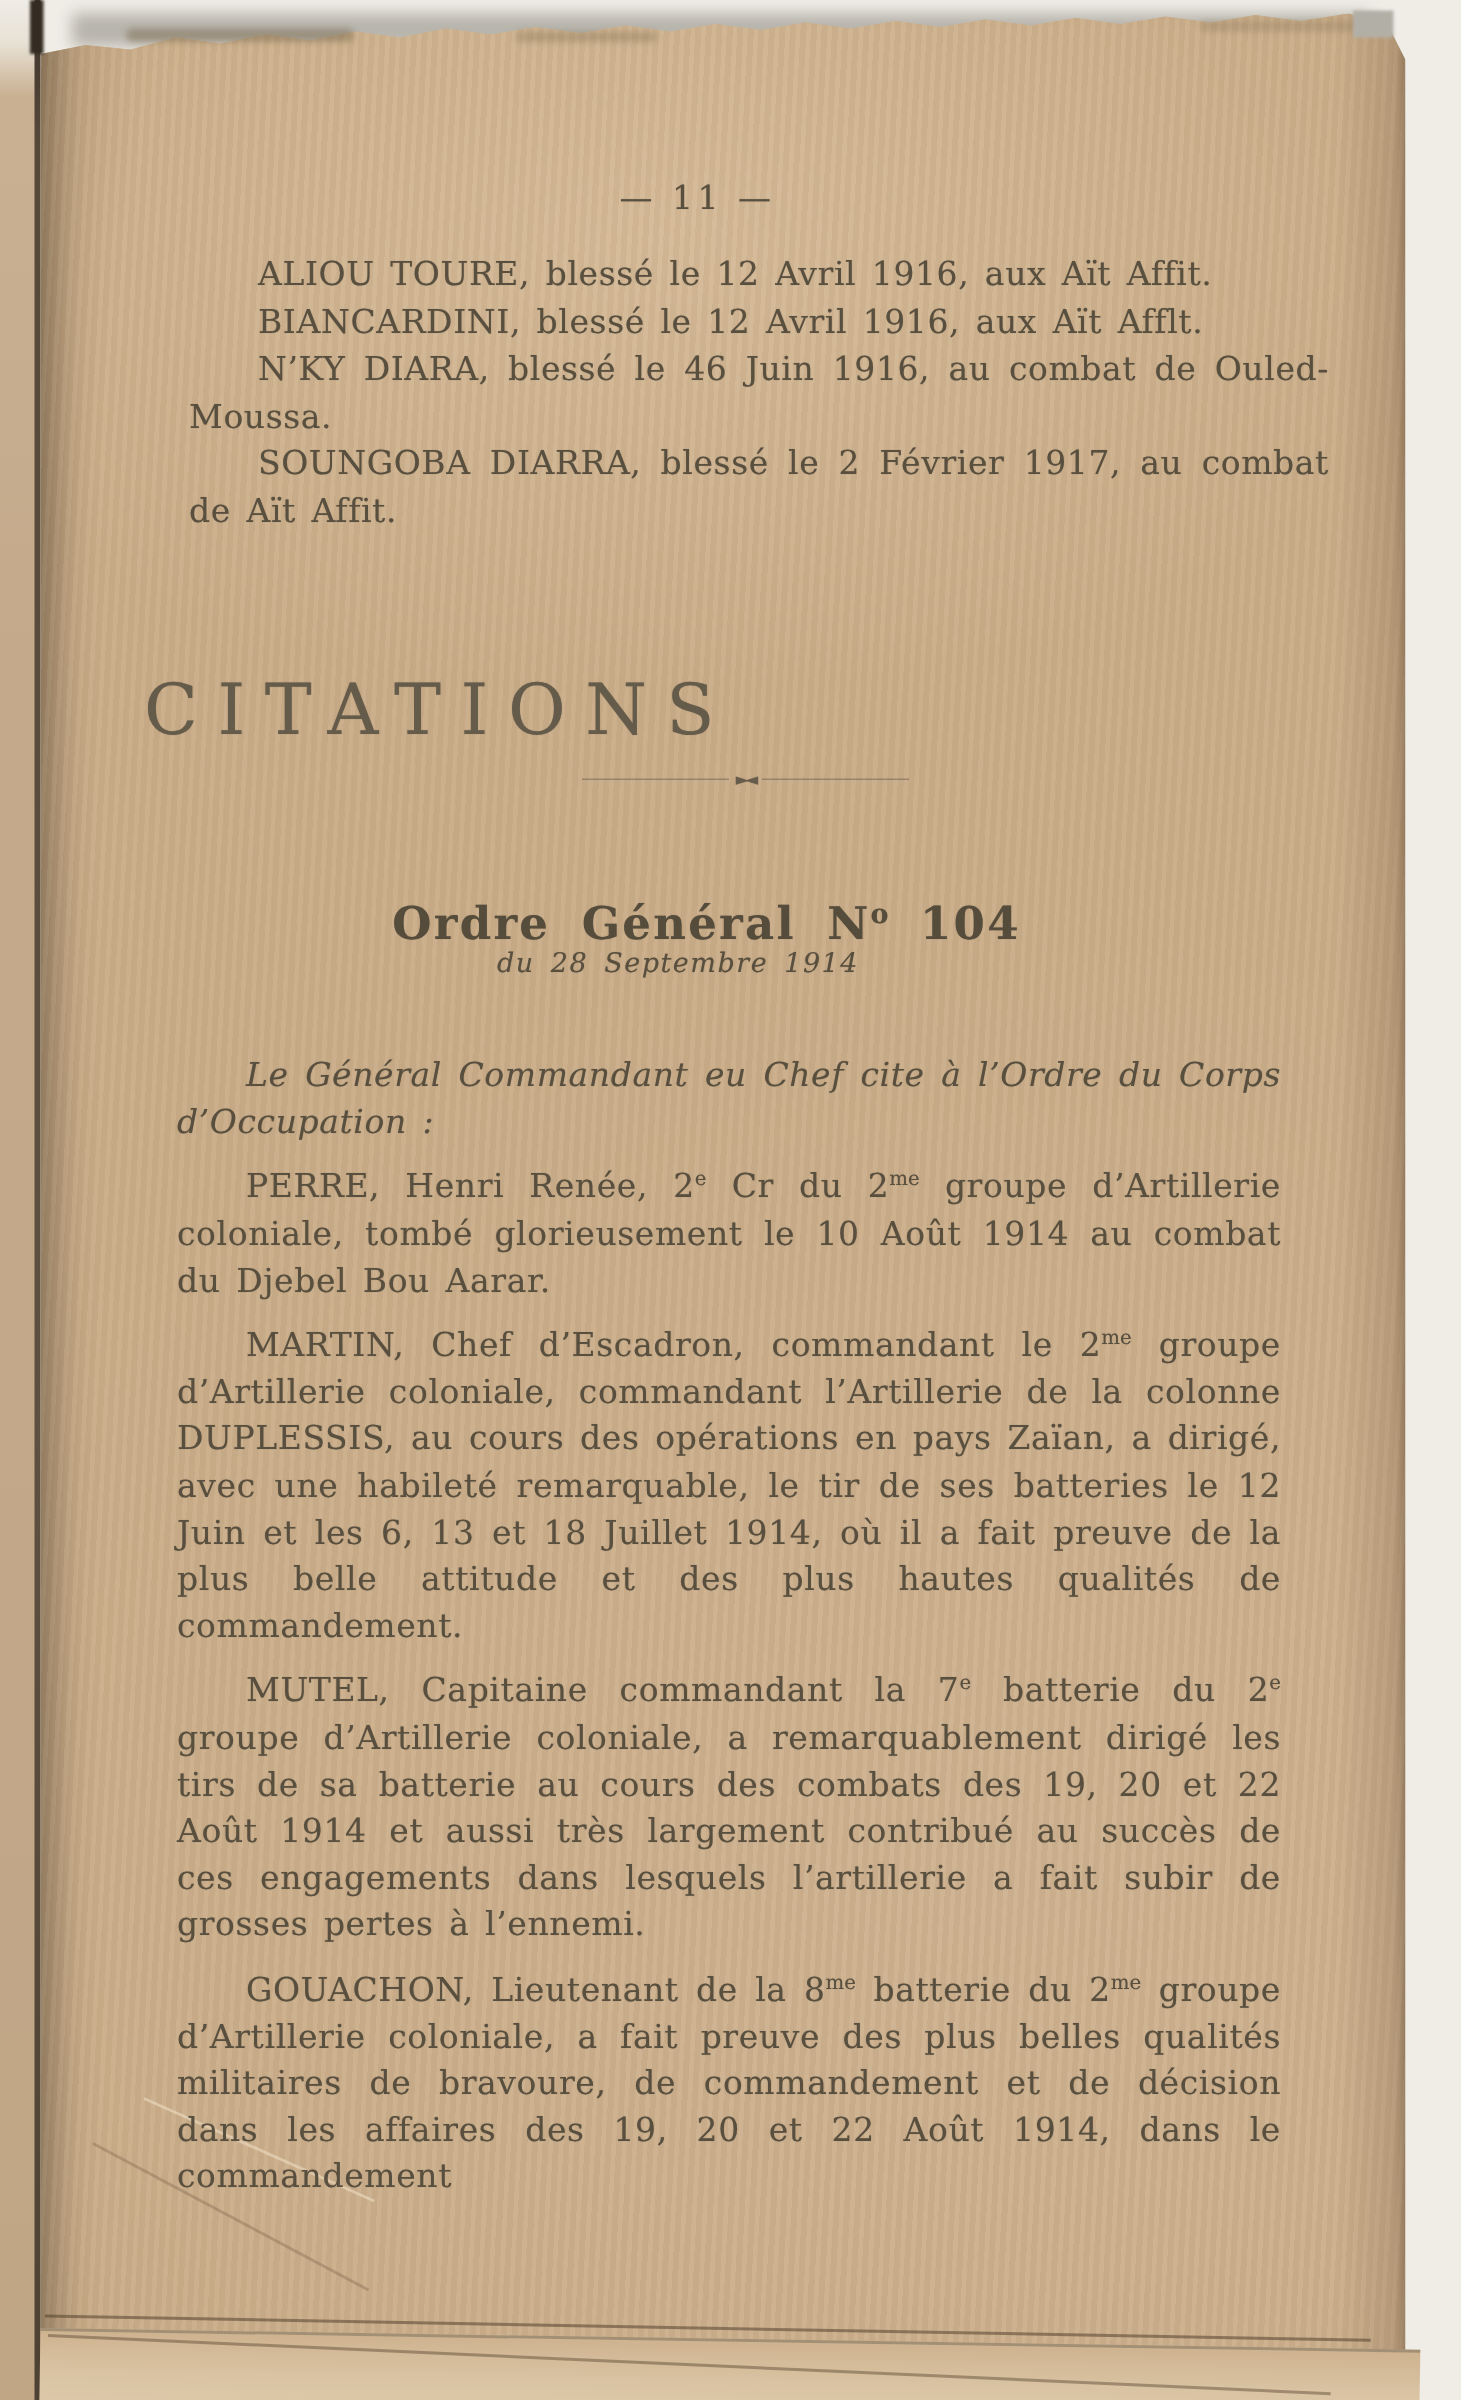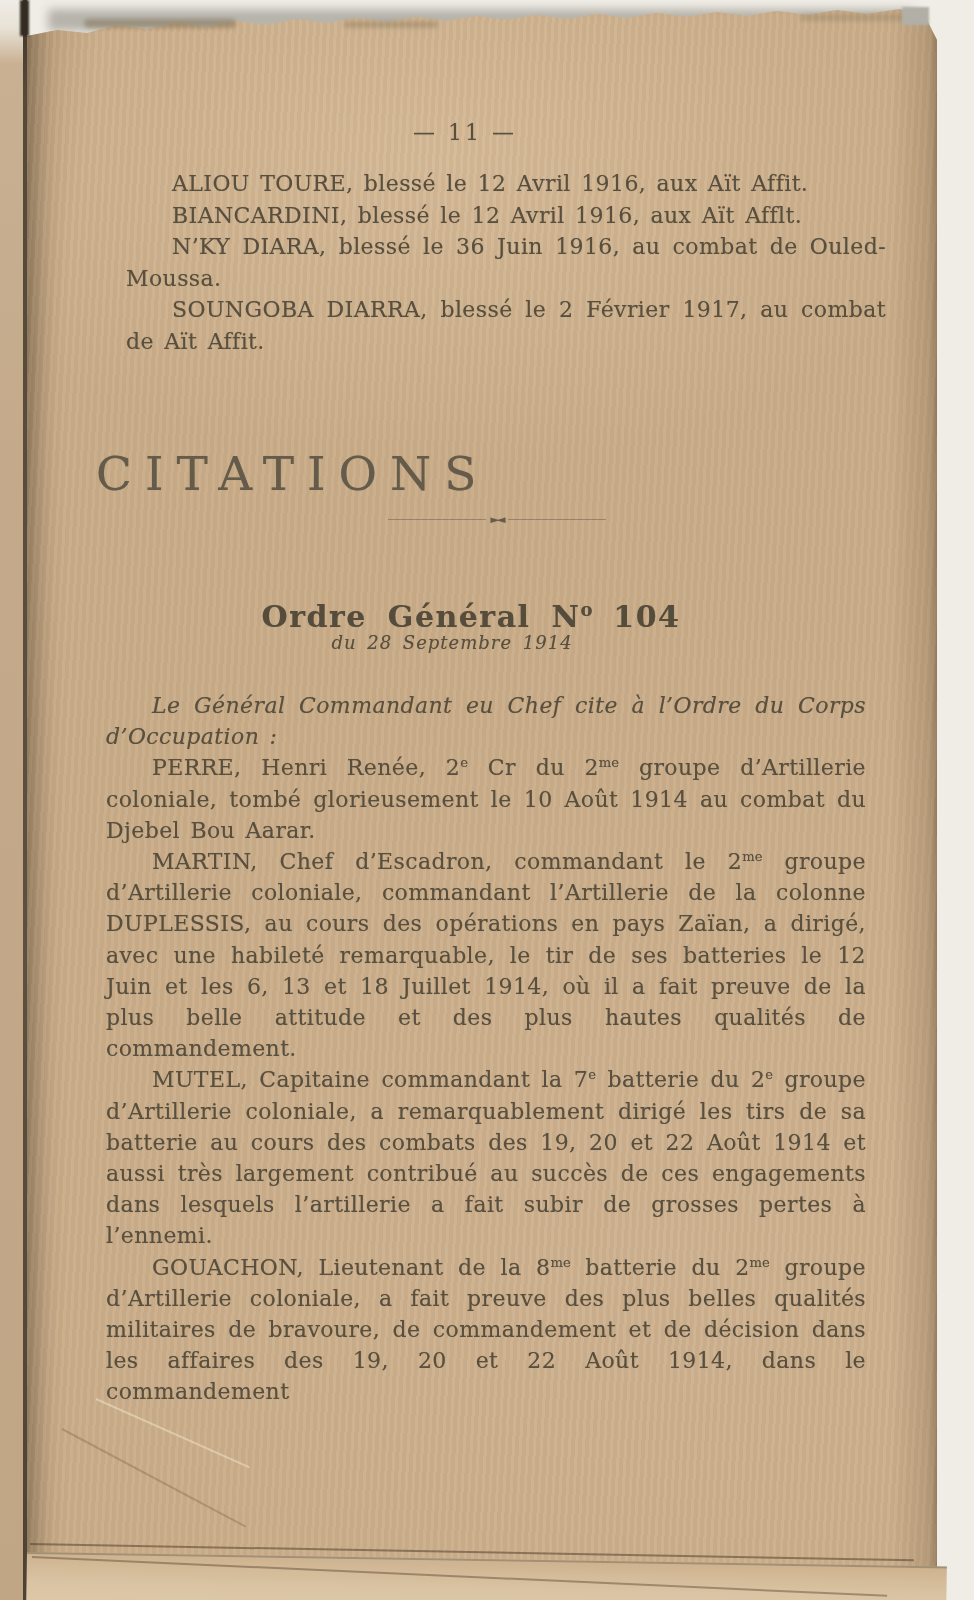--- a/index.html
+++ b/index.html
@@ -95,21 +95,21 @@
   .order-title{
     position:absolute;top:582px;left:104px;width:760px;margin:17px;text-align:center;
     transform:translateX(-30px);font-size:30px;font-weight:700;letter-spacing:1.5px;word-spacing:9px;
     color:rgba(82,74,58,.96);
   }
   .order-date{
     position:absolute;top:632px;left:104px;width:760px;text-align:center;
     transform:translateX(-32px);font-style:italic;font-size:18px;letter-spacing:1px;word-spacing:4px;
   }
   .body-block{position:absolute;top:690px;left:106px;width:760px;}
-  .body-block p{margin:0;text-indent:46px;font-size:22px;line-height:31.2px;
+  .body-block p{margin:12px;text-indent:46px;font-size:22px;line-height:31.2px;
     text-align:justify;letter-spacing:.4px;word-spacing:3px;}
   .body-block p.intro{font-style:italic;}
   .sup{font-size:.6em;vertical-align:super;line-height:0;letter-spacing:0;}
 </style>
 </head>
 <body>
 
 <div class="scene">
   <div class="shadow-band"></div>
   <div class="page"></div>
@@ -120,21 +120,21 @@
   <div class="smudge s2"></div>
   <div class="smudge s3"></div>
   <div class="tab"></div>
 
   <div class="text-layer">
     <div class="page-number">— 11 —</div>
 
     <section class="casualties">
       <p>ALIOU TOURE, blessé le 12 Avril 1916, aux Aït Affit.</p>
       <p>BIANCARDINI, blessé le 12 Avril 1916, aux Aït Afflt.</p>
-      <p>N’KY DIARA, blessé le 36 Juin 1916, au combat de Ouled-Moussa.</p>
+      <p>N’KY DIARA, blessé le 46 Juin 1916, au combat de Ouled-Moussa.</p>
       <p>SOUNGOBA DIARRA, blessé le 2 Février 1917, au combat de Aït Affit.</p>
     </section>
 
     <h1 class="citations-title">CITATIONS</h1>
 
     <div class="divider">
       <span class="line"></span>
       <span class="orn">►◄</span>
       <span class="line"></span>
     </div>

